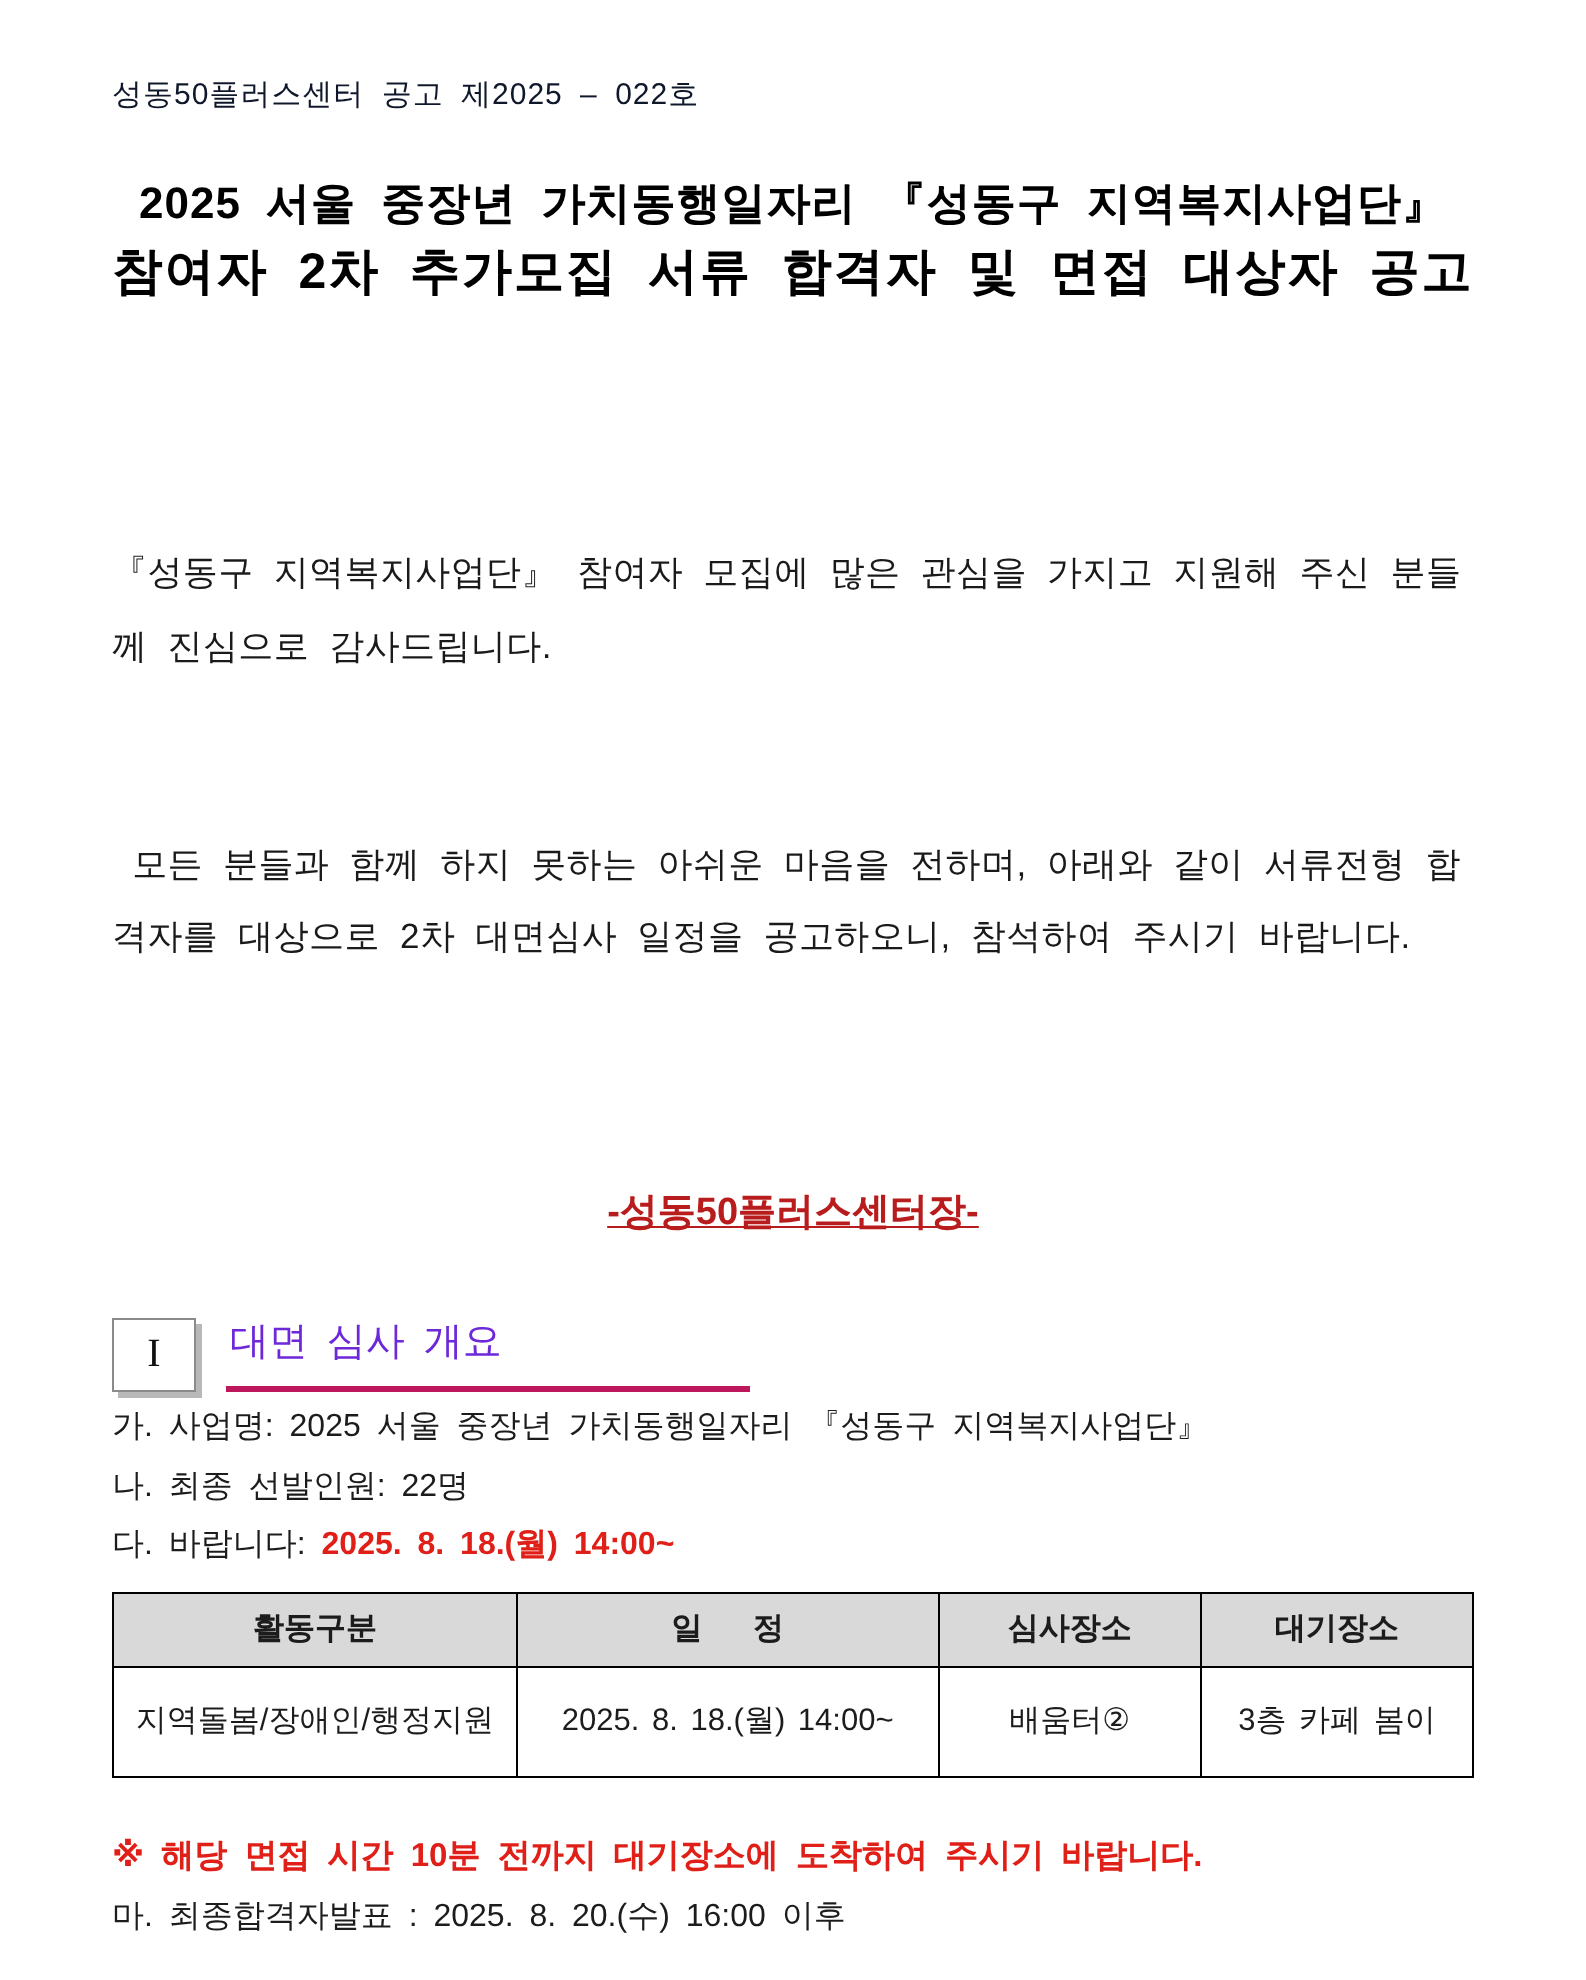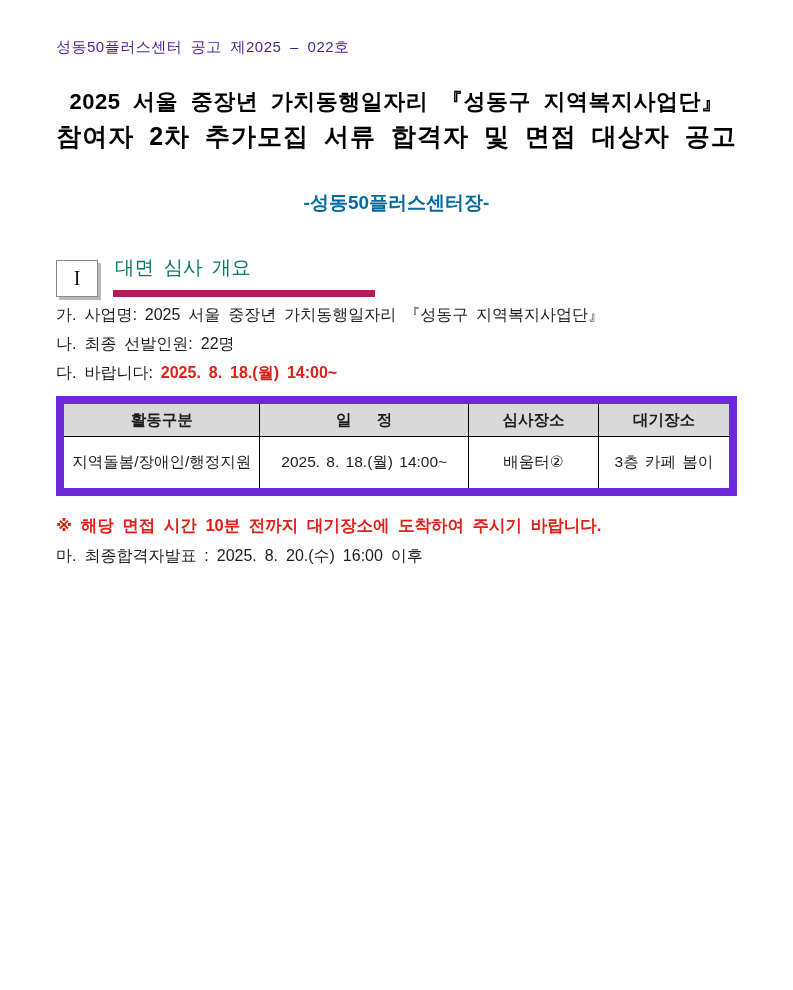--- a/index.html
+++ b/index.html
@@ -10,21 +10,21 @@
     font-family: "Liberation Sans", "DejaVu Sans", sans-serif;
     color: #1c1c1c;
     overflow: hidden;
   }
   .page { padding: 38px 56px 0 56px; }
 
   .doc-number {
     font-size: 15px;
     letter-spacing: 0.5px;
     word-spacing: 4px;
-    color: #4c1d95;
+    color: #0f172a;
   }
 
   .title-block {
     margin-top: 28px;
     text-align: center;
     font-weight: bold;
     color: #000;
   }
   .title-line1 { font-size: 22px; letter-spacing: 0.5px; word-spacing: 6px; line-height: 1.5; }
   .title-line2 { font-size: 25px; letter-spacing: 1px; word-spacing: 7px; line-height: 1.5; }
@@ -37,21 +37,22 @@
     letter-spacing: 0.2px;
     white-space: pre-wrap;
     color: #1a1a1a;
   }
 
   .signature {
     margin-top: 34px;
     text-align: center;
     font-size: 19px;
     font-weight: bold;
-    color: #0369a1;
+    color: #b91c1c;
+    text-decoration: underline;
   }
 
   .section-head {
     margin-top: 38px;
     display: flex;
     align-items: flex-end;
     gap: 15px;
   }
   .numeral-box {
     width: 42px;
@@ -61,62 +62,62 @@
     background: #fff;
     display: flex;
     align-items: center;
     justify-content: center;
     font-family: "Liberation Serif", serif;
     font-size: 20px;
     color: #111;
   }
   .section-title {
     font-size: 19.5px;
-    color: #0f766e;
+    color: #6d28d9;
     word-spacing: 4px;
     padding: 0 6px 9px 2px;
-    border-bottom: 7px solid #be185d;
+    border-bottom: 3px solid #be185d;
     width: 262px;
   }
 
   .overview {
     margin-top: 3px;
     font-size: 16px;
     line-height: 1.82;
     word-spacing: 3.5px;
   }
   .overview .line { white-space: pre-wrap; }
 
   .red  { color: #e02018; font-weight: bold; }
 
   table.schedule {
     margin-top: 9px;
     width: 100%;
     border-collapse: collapse;
-    border: 8px solid #6d28d9;
+    border: 1px solid #6d28d9;
     table-layout: fixed;
   }
   table.schedule th, table.schedule td {
     border: 1.5px solid #000;
     text-align: center;
     vertical-align: middle;
     font-size: 15.5px;
     word-spacing: 2px;
   }
   table.schedule th {
     background: #d9d9d9;
     height: 37px;
     font-weight: bold;
     white-space: pre;
   }
   table.schedule td { height: 55px; background: #fff; font-weight: normal; }
   .col1 { width: 29.7%; } .col2 { width: 31%; } .col3 { width: 19.3%; } .col4 { width: 20%; }
 
   .notice-line {
-    margin-top: 16px;
+    margin-top: 26px;
     font-size: 16.5px;
     word-spacing: 4px;
     line-height: 1.6;
   }
 
   .plain-item {
     font-size: 16px;
     word-spacing: 3.5px;
     line-height: 1.72;
     margin-top: 4px;
@@ -127,20 +128,24 @@
 
 <div class="page">
 
   <div class="doc-number">성동50플러스센터 공고 제2025 – 022호</div>
 
   <div class="title-block">
     <div class="title-line1">2025 서울 중장년 가치동행일자리 『성동구 지역복지사업단』</div>
     <div class="title-line2">참여자 2차 추가모집 서류 합격자 및 면접 대상자 공고</div>
   </div>
 
+  <div class="intro">
+    <div class="line">『성동구 지역복지사업단』 참여자 모집에 많은 관심을 가지고 지원해 주신 분들께 진심으로 감사드립니다.</div>
+    <div class="line"> 모든 분들과 함께 하지 못하는 아쉬운 마음을 전하며, 아래와 같이 서류전형 합격자를 대상으로 2차 대면심사 일정을 공고하오니, 참석하여 주시기 바랍니다.</div>
+  </div>
 
   <div class="signature">-성동50플러스센터장-</div>
 
   <div class="section-head">
     <div class="numeral-box">I</div>
     <div class="section-title">대면 심사 개요</div>
   </div>
 
   <div class="overview">
     <div class="line">가. 사업명: 2025 서울 중장년 가치동행일자리 『성동구 지역복지사업단』</div>

